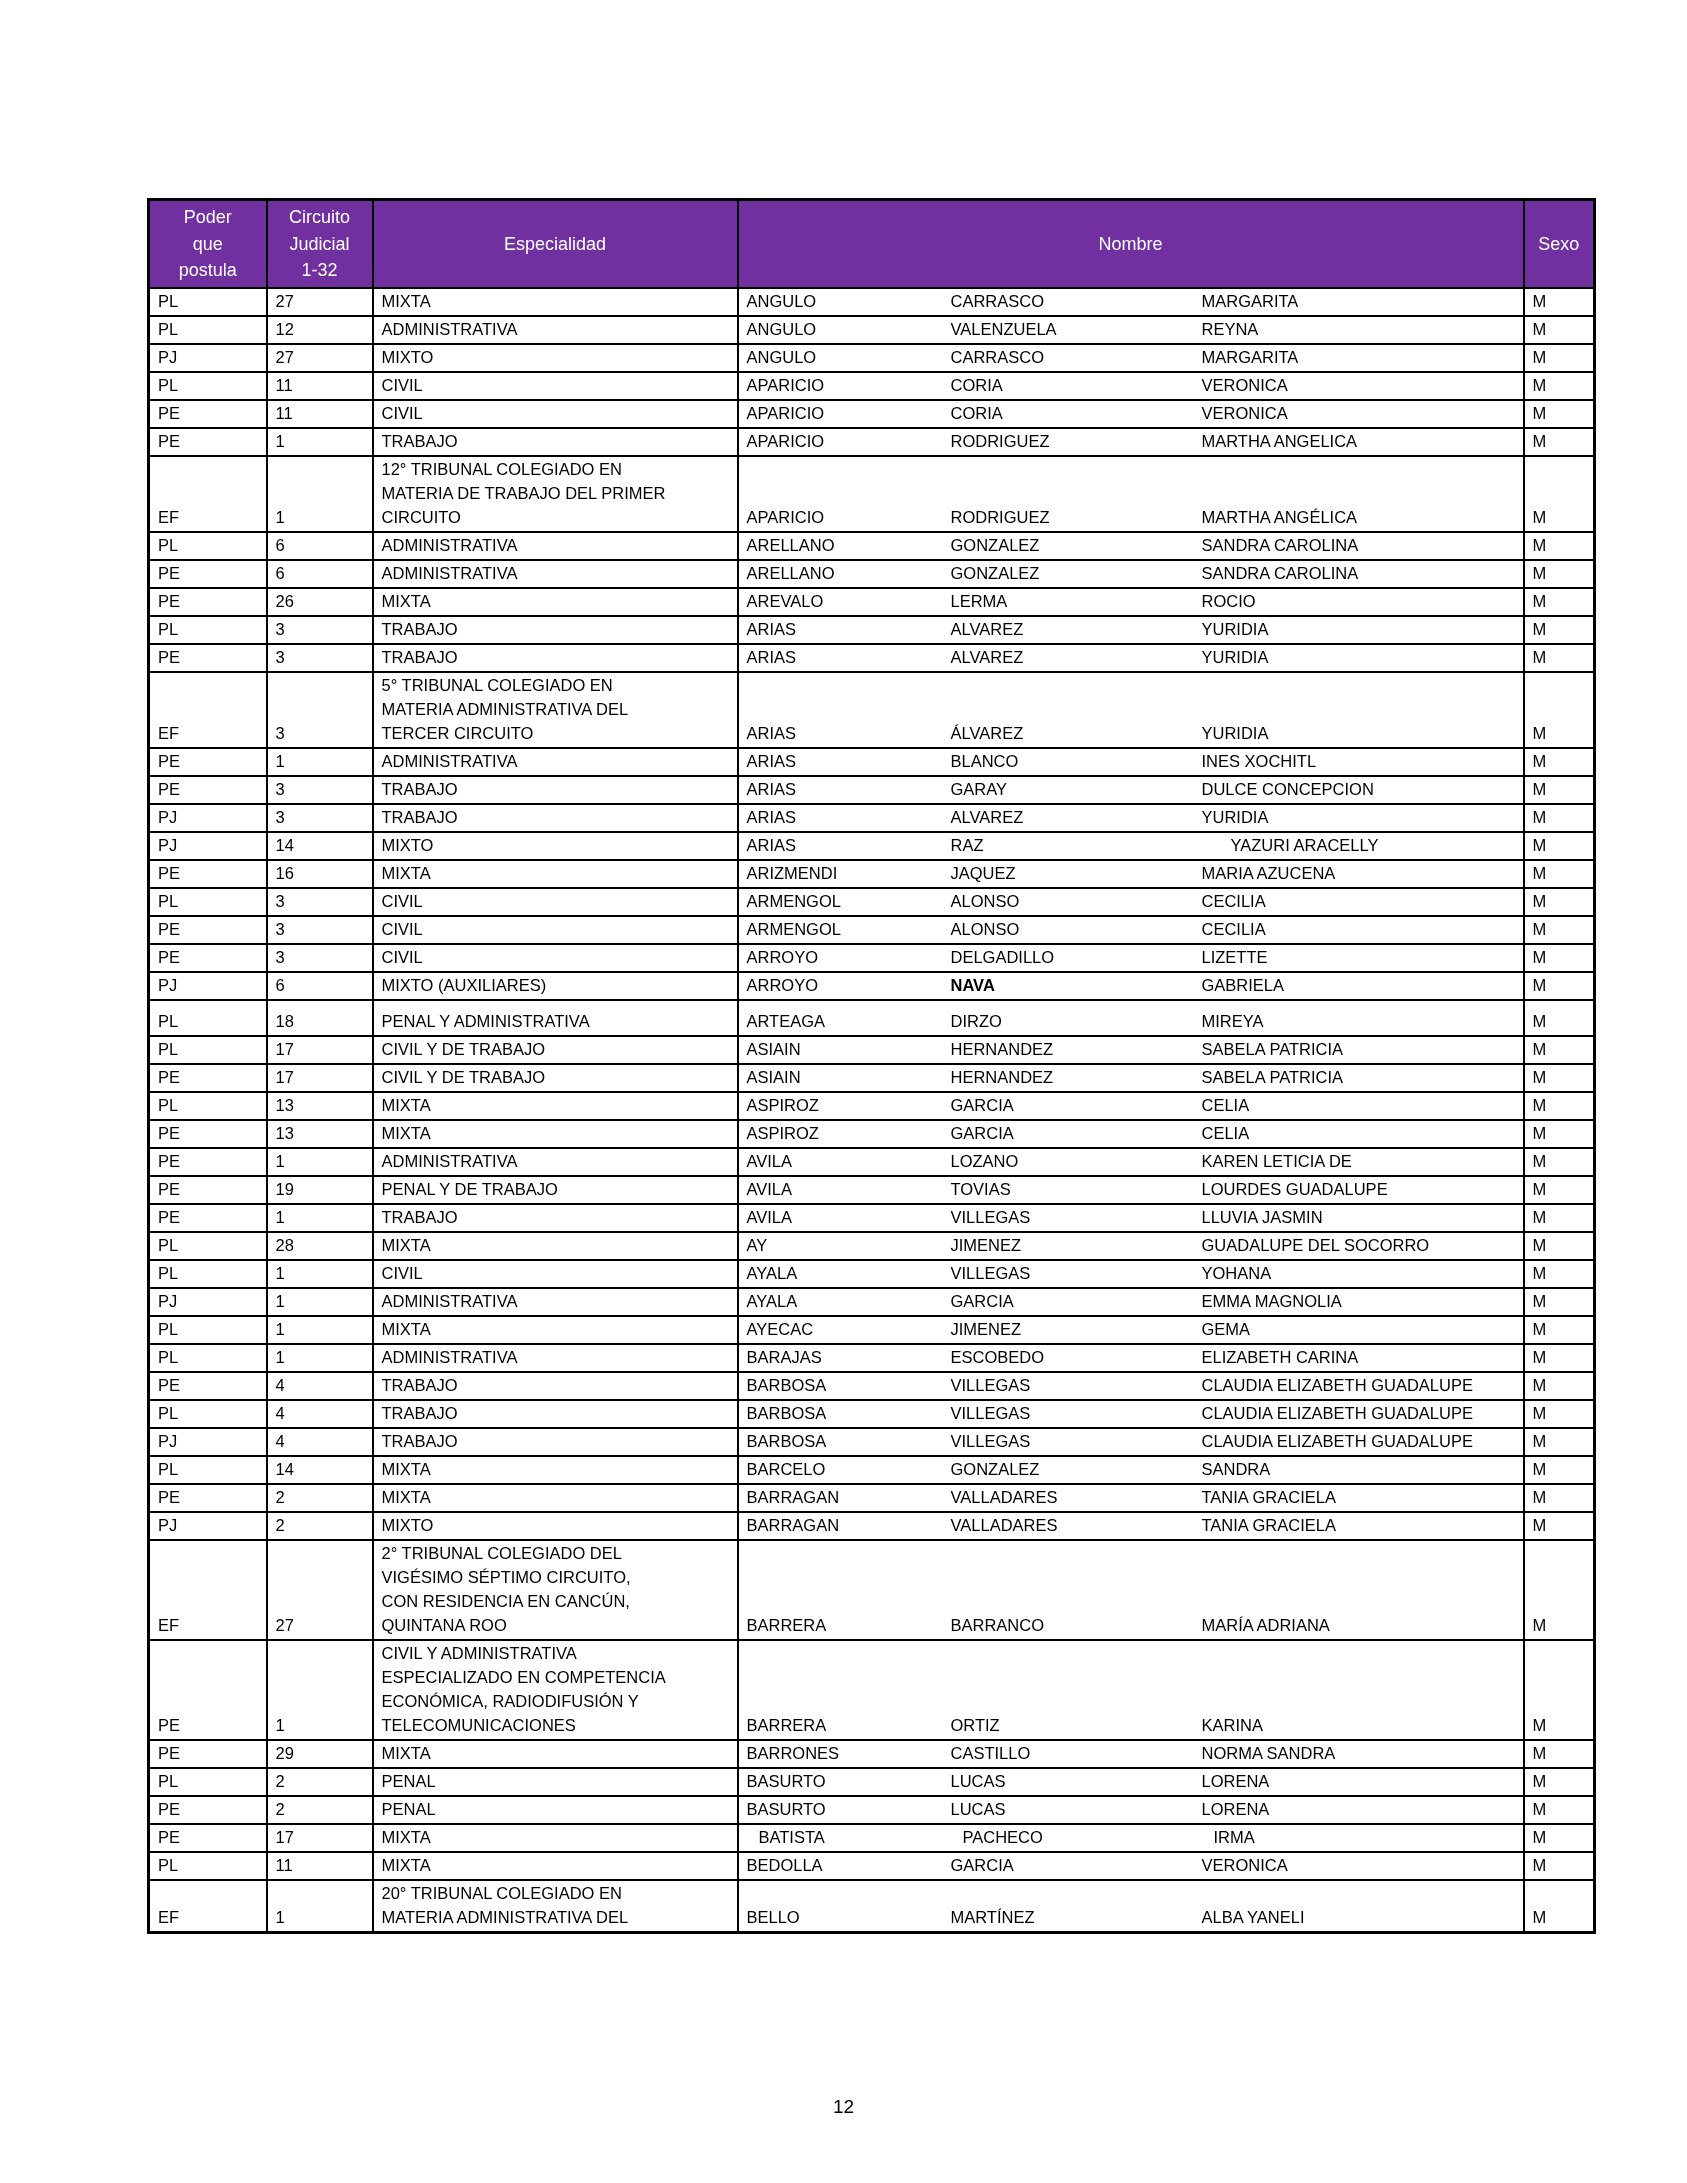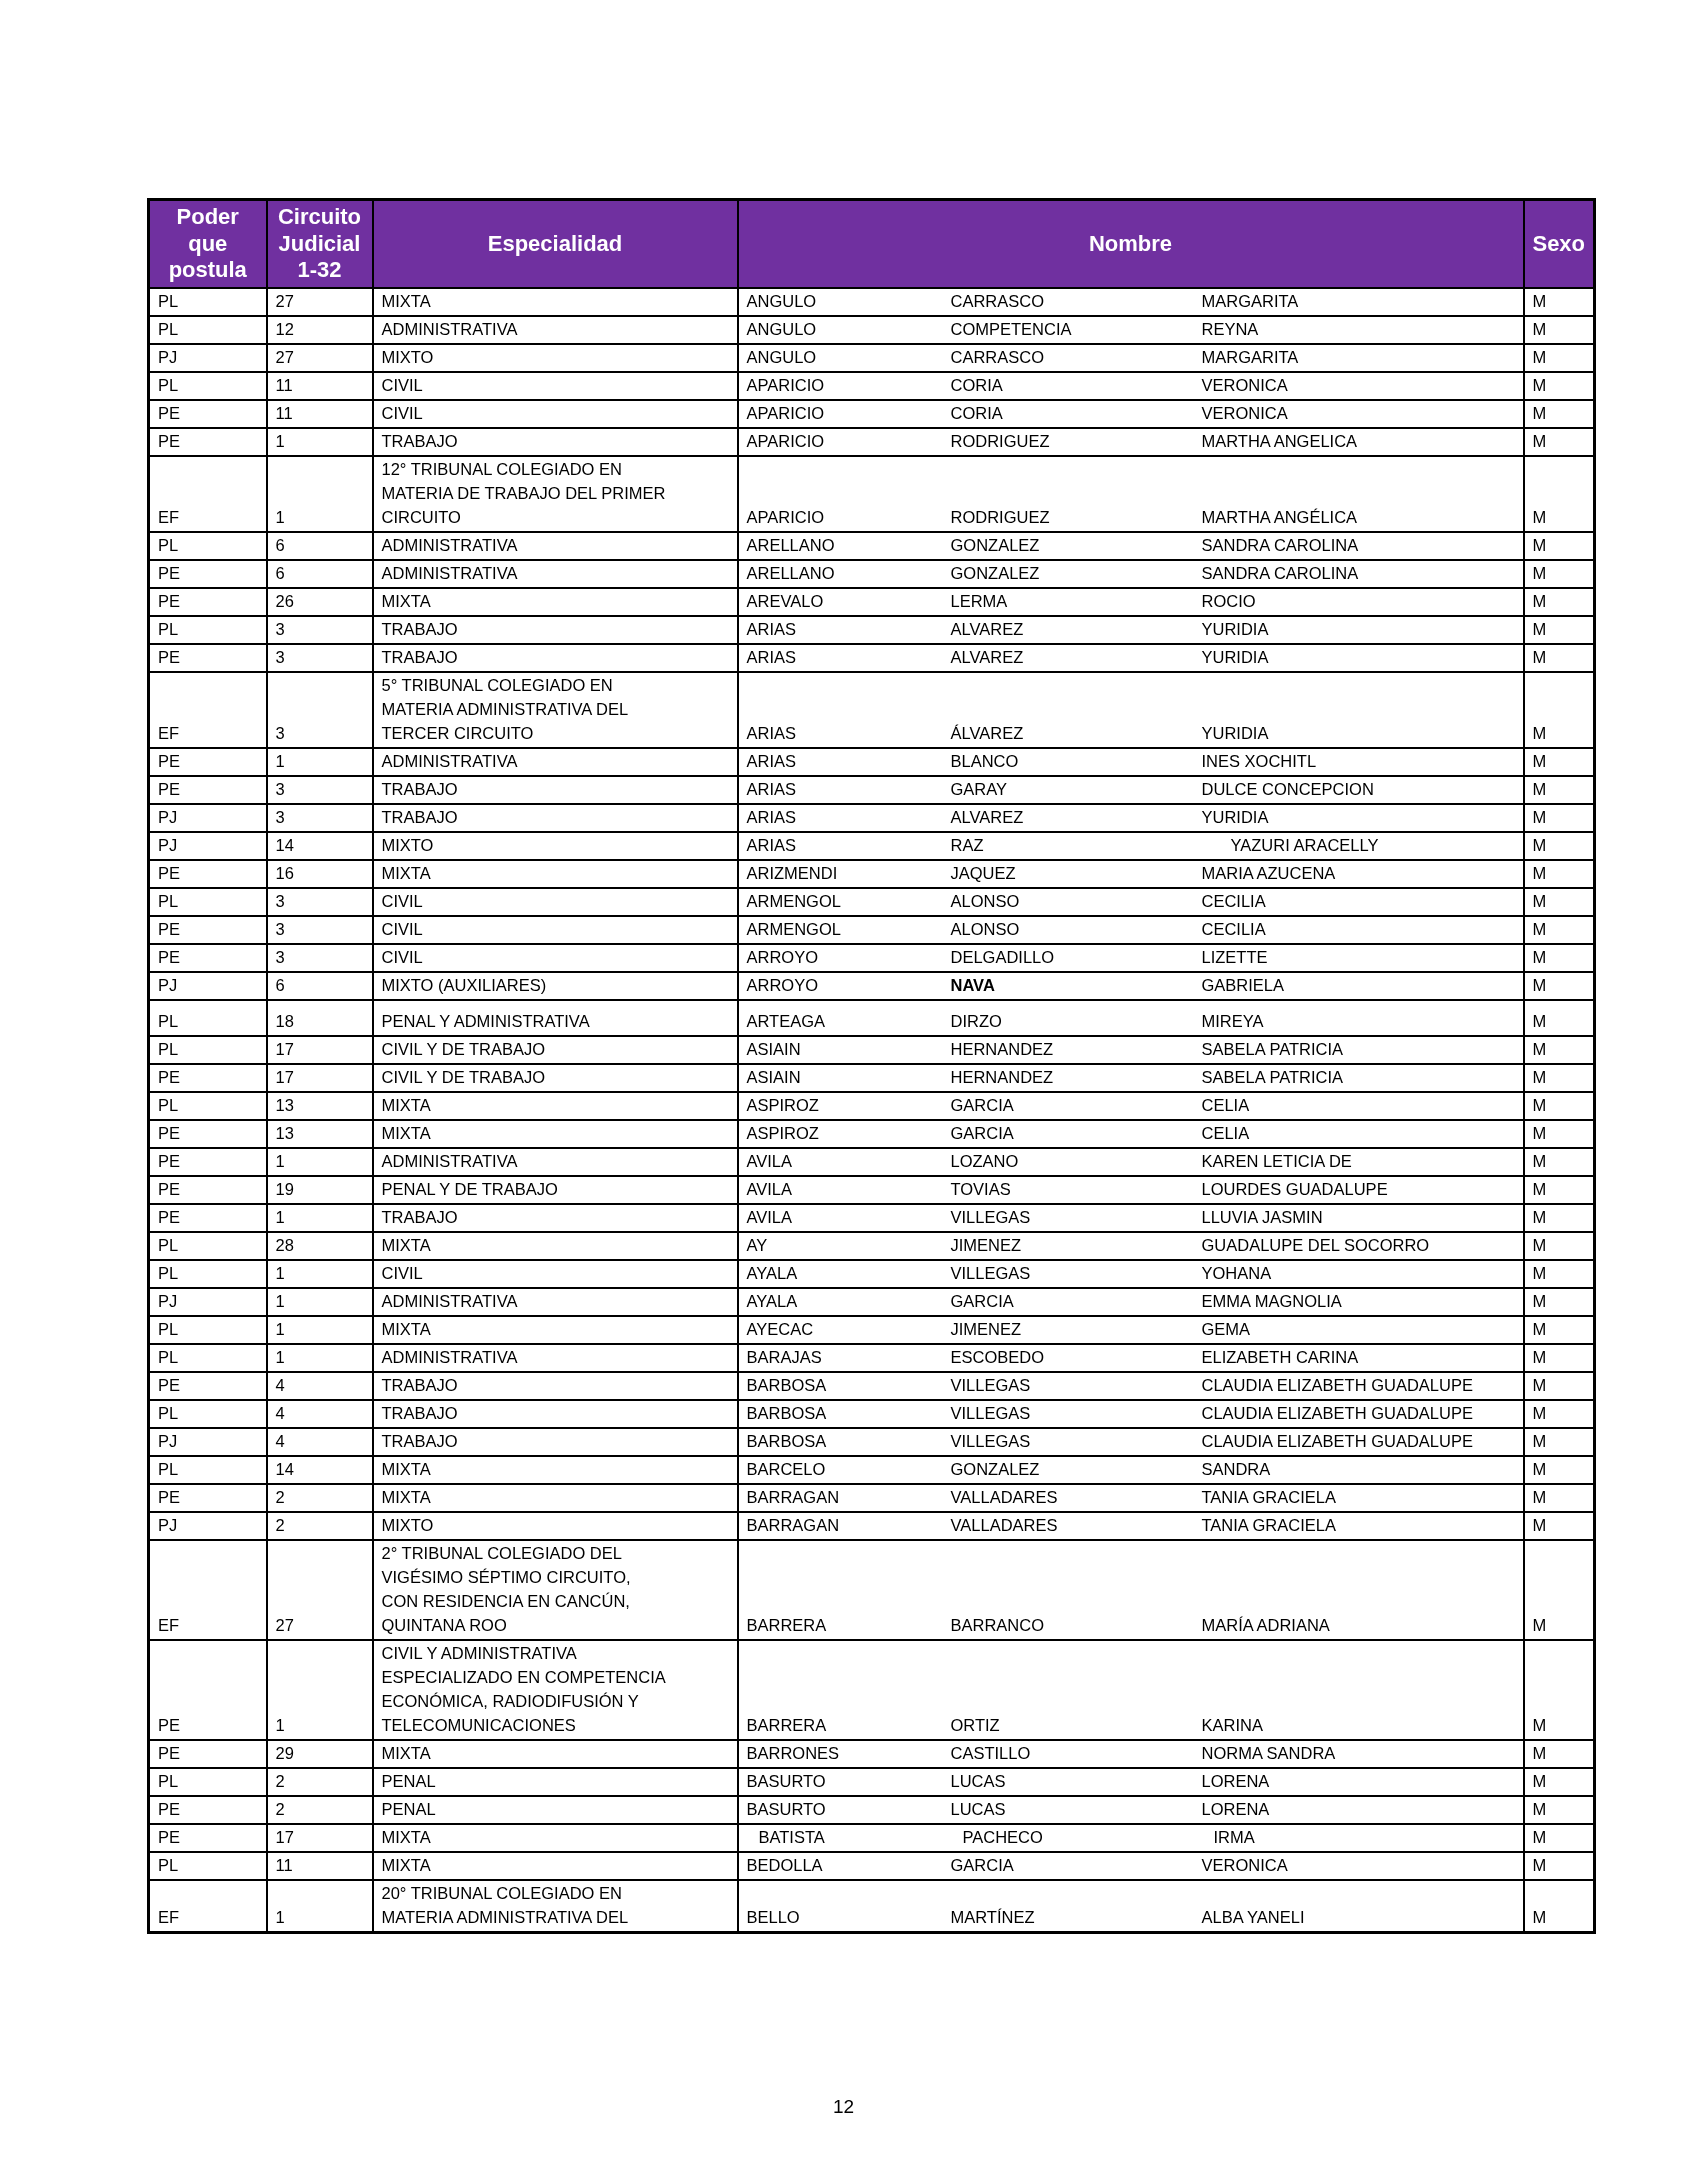--- a/index.html
+++ b/index.html
@@ -21,22 +21,22 @@
   }
   table.cand th, table.cand td {
     border:2px solid #000;
     border-top-width:2.6px;
     border-bottom-width:2.6px;
     overflow:hidden;
   }
   table.cand thead th {
     background:#7030A0;
     color:#ffffff;
-    font-weight:bold;
-    font-size:22px;
+    font-weight:normal;
+    font-size:18px;
     line-height:26.5px;
     text-align:center;
     vertical-align:middle;
     padding:3.3px 2.6px;
     white-space:pre-line;
   }
   table.cand td {
     font-size:16.5px;
     line-height:24px;
     vertical-align:bottom;
@@ -92,21 +92,21 @@
           <td class="c-poder">PL</td>
           <td class="c-circ">27</td>
           <td class="c-esp">MIXTA</td>
           <td class="c-nombre" style="padding: 0px 0px 2px;"><div class="name-grid"><span style="padding-left: 8px;">ANGULO</span><span style="padding-left: 8px;">CARRASCO</span><span style="padding-left: 8px;">MARGARITA</span></div></td>
           <td class="c-sexo">M</td>
         </tr>
         <tr>
           <td class="c-poder">PL</td>
           <td class="c-circ">12</td>
           <td class="c-esp">ADMINISTRATIVA</td>
-          <td class="c-nombre" style="padding: 0px 0px 2px;"><div class="name-grid"><span style="padding-left: 8px;">ANGULO</span><span style="padding-left: 8px;">COMPETENCIA</span><span style="padding-left: 8px;">REYNA</span></div></td>
+          <td class="c-nombre" style="padding: 0px 0px 2px;"><div class="name-grid"><span style="padding-left: 8px;">ANGULO</span><span style="padding-left: 8px;">VALENZUELA</span><span style="padding-left: 8px;">REYNA</span></div></td>
           <td class="c-sexo">M</td>
         </tr>
         <tr>
           <td class="c-poder">PJ</td>
           <td class="c-circ">27</td>
           <td class="c-esp">MIXTO</td>
           <td class="c-nombre" style="padding: 0px 0px 2px;"><div class="name-grid"><span style="padding-left: 8px;">ANGULO</span><span style="padding-left: 8px;">CARRASCO</span><span style="padding-left: 8px;">MARGARITA</span></div></td>
           <td class="c-sexo">M</td>
         </tr>
         <tr>

